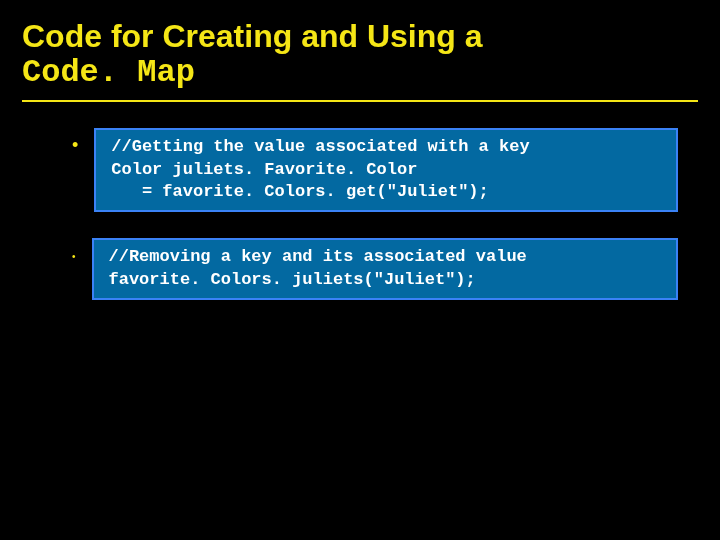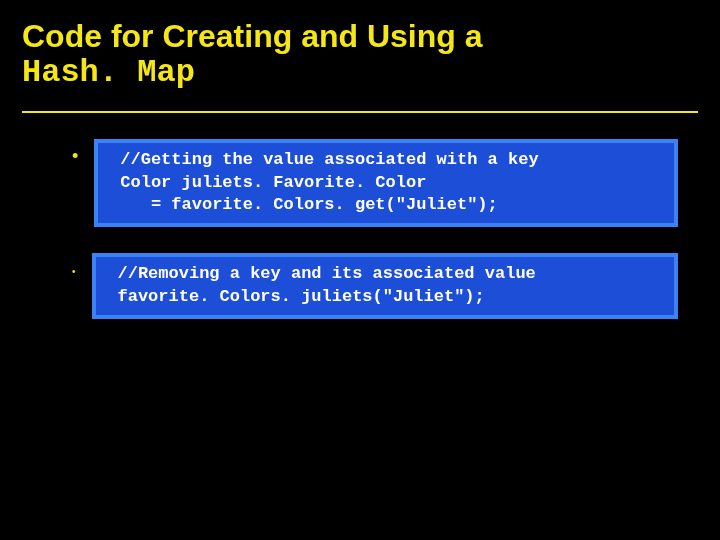--- a/index.html
+++ b/index.html
@@ -14,21 +14,21 @@
     overflow: hidden;
     font-family: Arial, sans-serif;
   }
   .slide {
     width: 100%;
     height: 100%;
     padding: 18px 22px;
     position: relative;
   }
   .title-block {
-    margin-bottom: 19px;
+    margin-bottom: 8px;
   }
   .title-line1 {
     color: #f5e616;
     font-weight: bold;
     font-size: 32px;
     line-height: 1.15;
     font-family: Arial, sans-serif;
   }
   .title-line2 {
     color: #f5e616;
@@ -59,41 +59,41 @@
     line-height: 1;
     margin-right: 16px;
     margin-top: 8px;
     flex-shrink: 0;
   }
   .bullet.small {
     font-size: 10px;
     margin-top: 14px;
   }
   .code-box {
-    background: #1d4ed8;
-    border: 4px solid #3b82f6;
-    padding: 6px 22px;
+    background: #0369a1;
+    border: 2px solid #3b82f6;
+    padding: 6px 15px;
     flex: 1;
   }
   .code-text {
     color: #ffffff;
     font-family: "Courier New", monospace;
     font-weight: bold;
     font-size: 17px;
     line-height: 1.35;
     white-space: pre;
   }
 </style>
 </head>
 <body>
 
 <div class="slide">
   <div class="title-block">
     <div class="title-line1">Code for Creating and Using a</div>
-    <div class="title-line2">Hash. Map</div>
+    <div class="title-line2">Code. Map</div>
   </div>
   <hr class="divider">
   <div class="content">
 
     <div class="bullet-row">
       <span class="bullet">•</span>
       <div class="code-box">
         <div class="code-text">//Getting the value associated with a key
 Color juliets. Favorite. Color
    = favorite. Colors. get("Juliet");</div>

